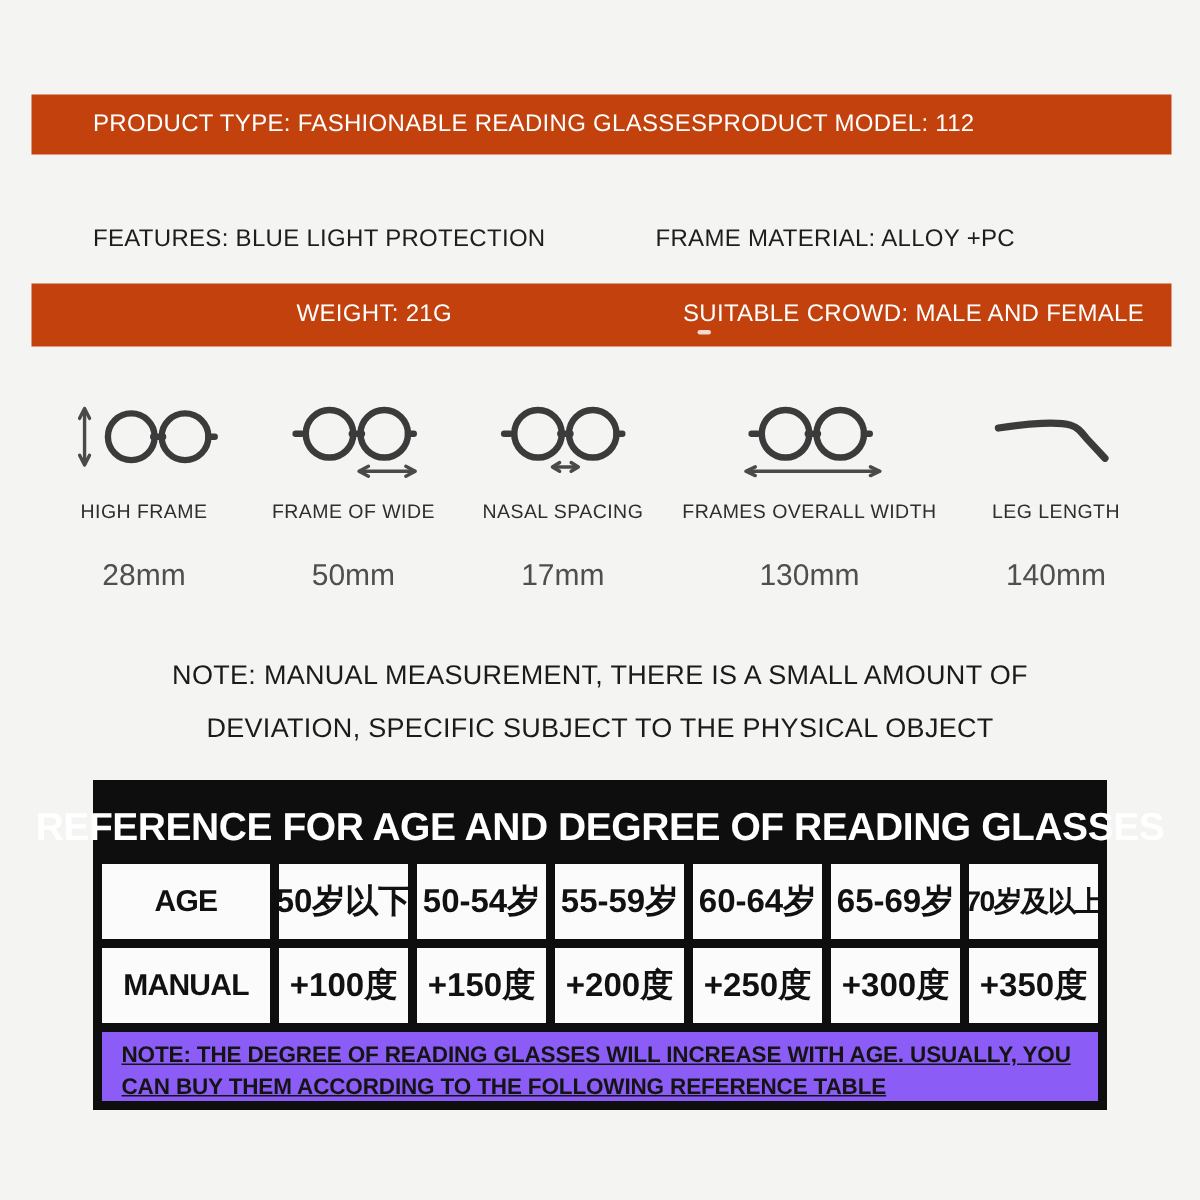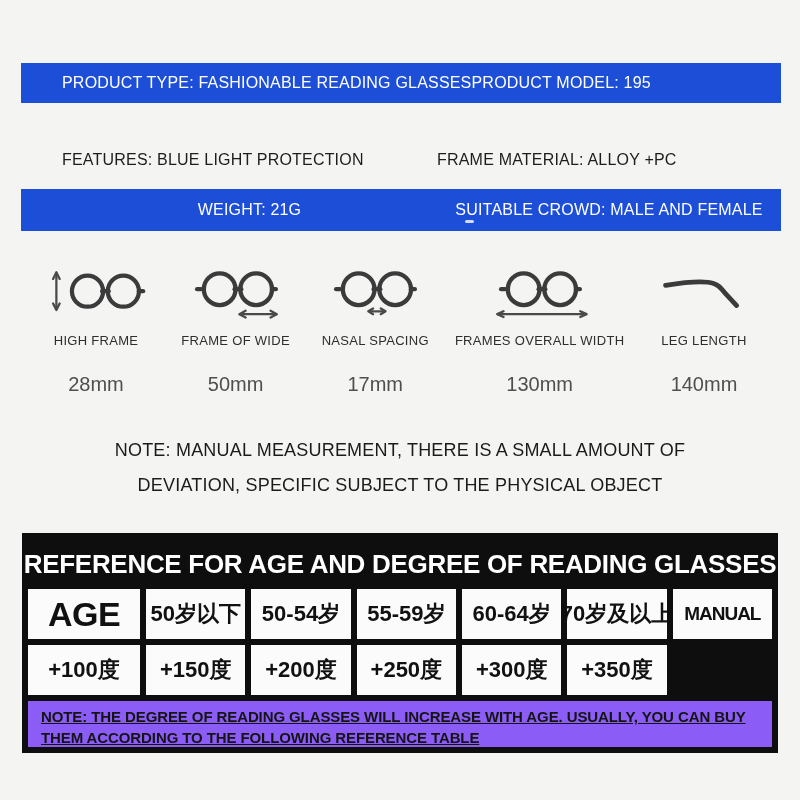--- a/index.html
+++ b/index.html
@@ -28,21 +28,21 @@
   .spec-row {
     display: flex;
     align-items: center;
     height: 40px;
     font-size: 16px;
     letter-spacing: 0.2px;
     position: relative;
   }
   .spec-row .left  { flex: 0 0 416px; padding-left: 41px; white-space: nowrap; }
   .spec-row .right { flex: 1; white-space: nowrap; }
-  .spec-row.gold  { background: #1d4ed8; color: #ffffff; }
+  .spec-row.gold  { background: #c2410c; color: #ffffff; }
   .spec-row.plain { background: transparent; color: #1d1d1d; height: 58px; margin-top: 28px; }
   .spec-row:last-child { height: 42px; text-align: center; }
   .wm-dash {
     position: absolute; left: 444px; top: 31px;
     width: 9px; height: 3px; border-radius: 2px;
     background: rgba(255,255,255,0.8);
   }
 
   
   .measures {
@@ -85,22 +85,22 @@
     max-width: 672px;
     text-align: center;
     font-size: 18px;
     line-height: 1.95;
     letter-spacing: 0.2px;
     color: #1b1b1b;
   }
 
   
   .ref-table {
-    margin: 30px auto 0;
-    width: 756px;
+    margin: 17px auto 0;
+    width: 676px;
     background: #0e0e0e;
     padding: 6px;
   }
   .ref-header {
     height: 50px;
     display: flex;
     align-items: center;
     justify-content: center;
     color: #ffffff;
     font-weight: bold;
@@ -118,21 +118,21 @@
     height: 50px;
     display: flex;
     align-items: center;
     justify-content: center;
     font-weight: bold;
     font-size: 22px;
     color: #111111;
     white-space: nowrap;
     overflow: hidden;
   }
-  .cell.head { font-size: 34px; letter-spacing: -0.5px; }
+  .cell.head { font-size: 20px; letter-spacing: -0.5px; }
   .ref-grid .cell:nth-child(7) { font-size: 19px; letter-spacing: -1px; }
   .ref-note {
     background: #8b5cf6;
     margin-top: 6px;
     height: 46px;
     padding: 5px 13px 0 13px;
     font-size: 15px;
     font-weight: bold;
     letter-spacing: -0.1px;
     line-height: 1.4;
@@ -142,21 +142,21 @@
 </style>
 </head>
 <body>
 
 <div class="page">
 
 
   <section class="specs">
     <div class="spec-row gold">
       <span class="left">PRODUCT TYPE: FASHIONABLE READING GLASSES</span>
-      <span class="right">PRODUCT MODEL: 195</span>
+      <span class="right">PRODUCT MODEL: 112</span>
     </div>
     <div class="spec-row plain">
       <span class="left">FEATURES: BLUE LIGHT PROTECTION</span>
       <span class="right">FRAME MATERIAL: ALLOY +PC</span>
     </div>
     <div class="spec-row gold">
       <span class="left">WEIGHT: 21G</span>
       <span class="right">SUITABLE CROWD: MALE AND FEMALE</span>
       <span class="wm-dash"></span>
     </div>
@@ -236,20 +236,21 @@
   <p class="note-top">NOTE: MANUAL MEASUREMENT, THERE IS A SMALL AMOUNT OF DEVIATION, SPECIFIC SUBJECT TO THE PHYSICAL OBJECT</p>
 
   <section class="ref-table">
     <div class="ref-header">REFERENCE FOR AGE AND DEGREE OF READING GLASSES</div>
     <div class="ref-grid">
       <div class="cell head">AGE</div>
       <div class="cell">50岁以下</div>
       <div class="cell">50-54岁</div>
       <div class="cell">55-59岁</div>
       <div class="cell">60-64岁</div>
+      <div class="cell">65-69岁</div>
       <div class="cell">70岁及以上</div>
       <div class="cell head">MANUAL</div>
       <div class="cell">+100度</div>
       <div class="cell">+150度</div>
       <div class="cell">+200度</div>
       <div class="cell">+250度</div>
       <div class="cell">+300度</div>
       <div class="cell">+350度</div>
     </div>
     <div class="ref-note">NOTE: THE DEGREE OF READING GLASSES WILL INCREASE WITH AGE. USUALLY, YOU CAN BUY THEM ACCORDING TO THE FOLLOWING REFERENCE TABLE</div>

